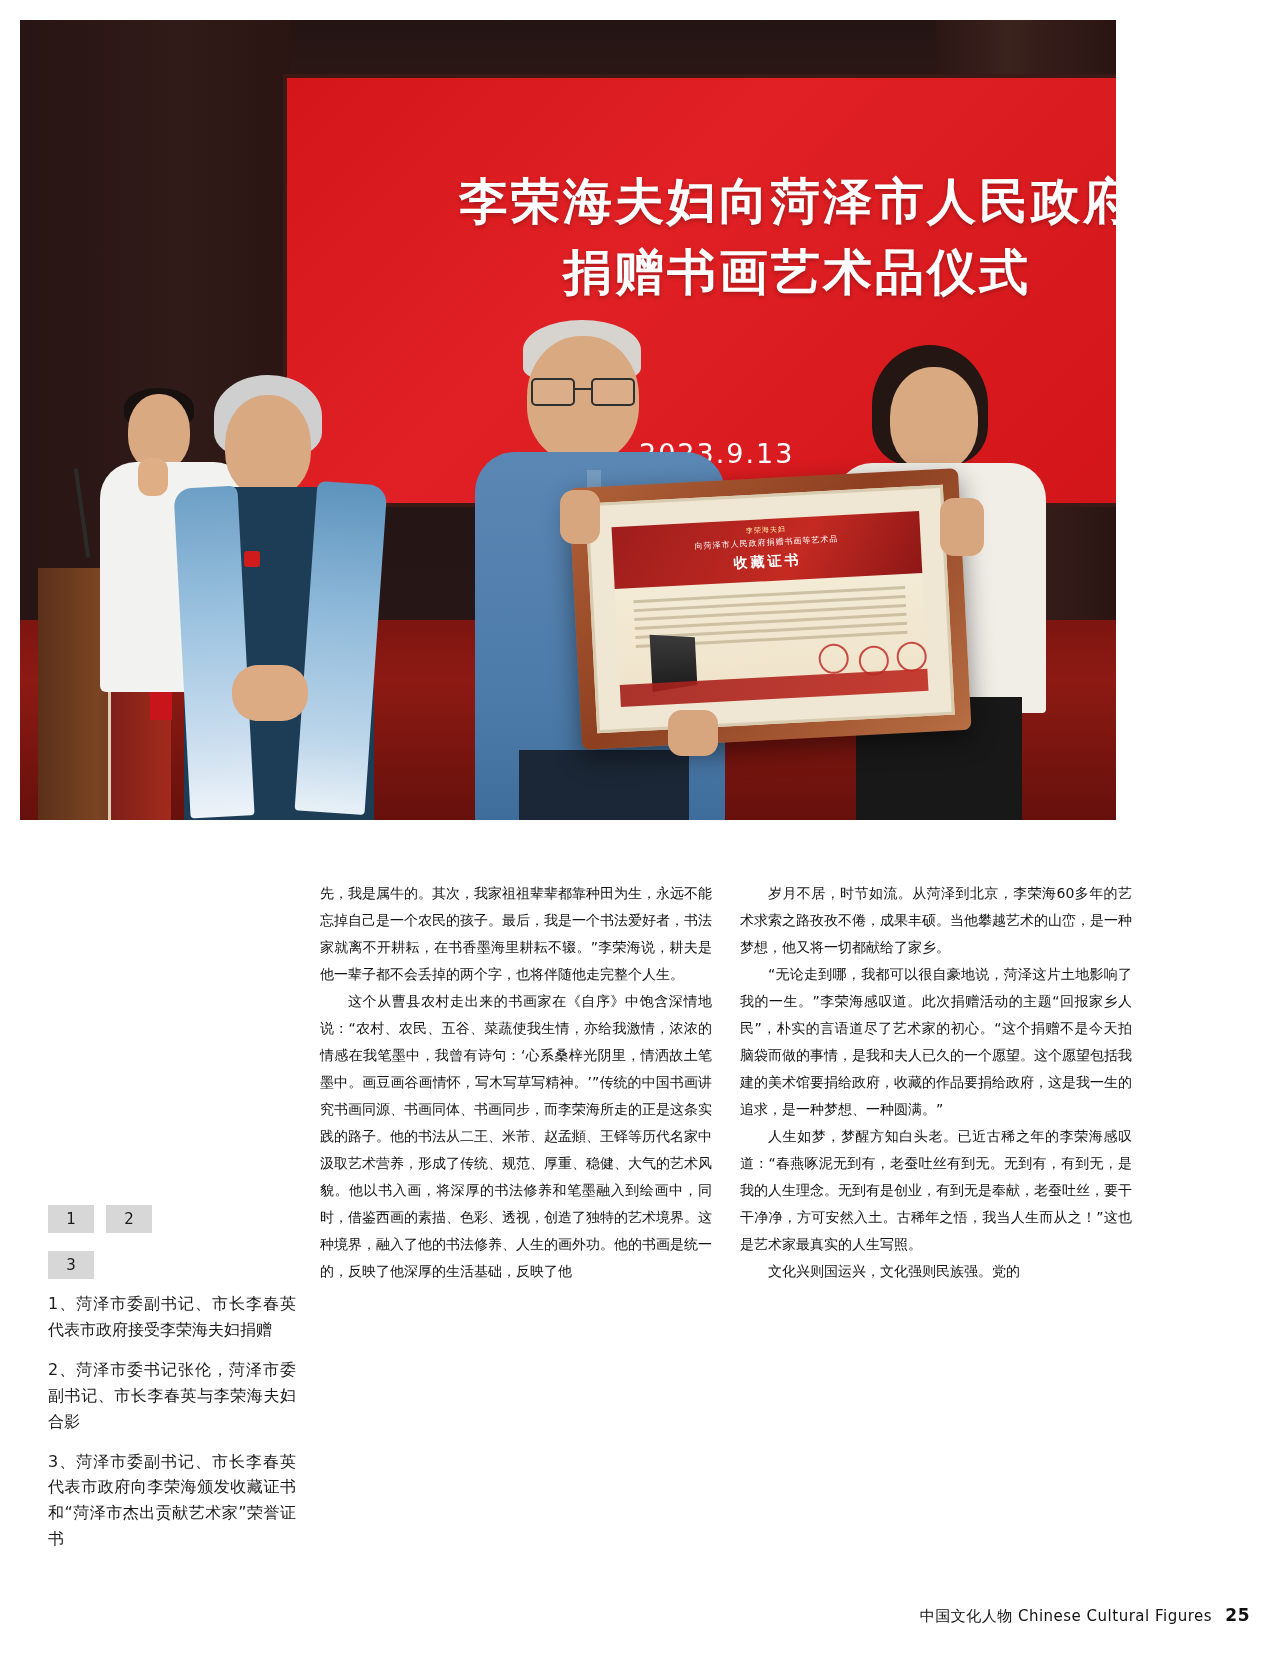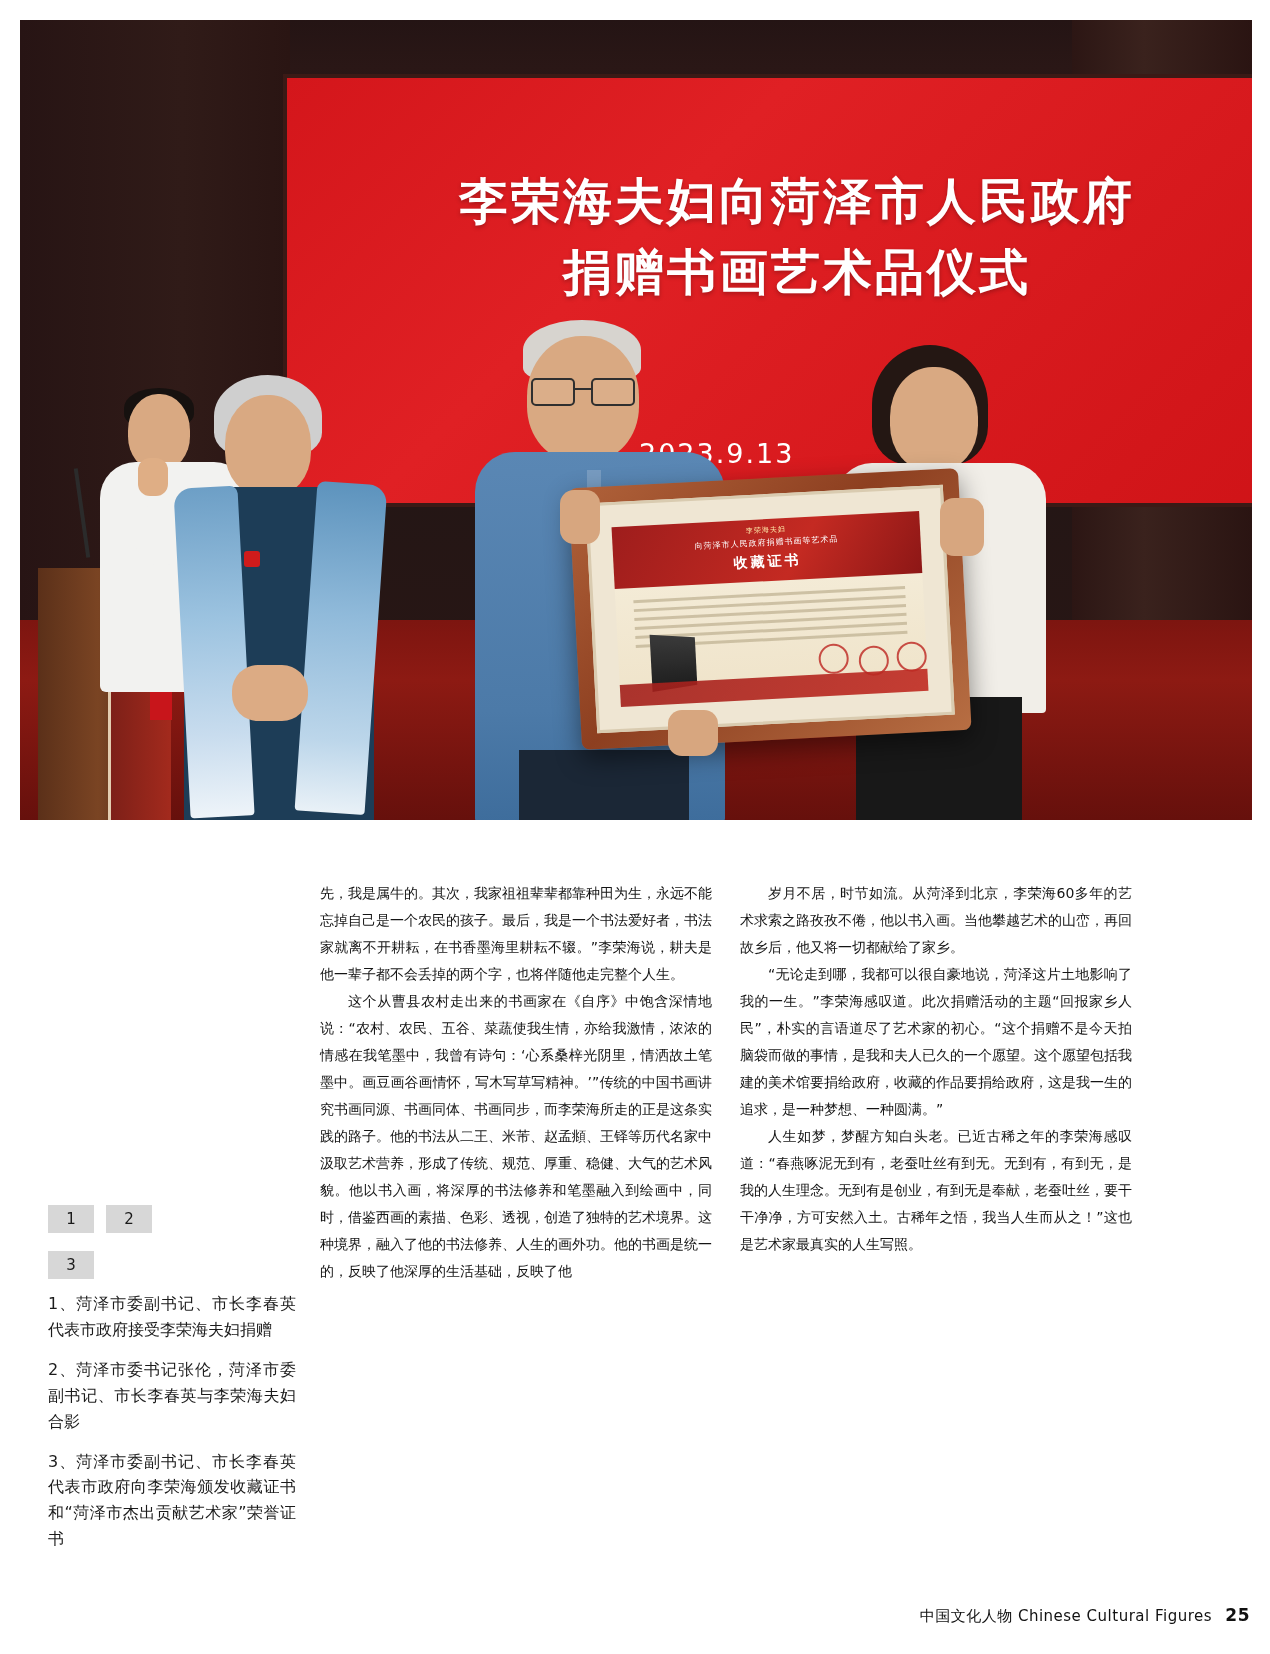--- a/index.html
+++ b/index.html
@@ -13,21 +13,21 @@
     position: relative;
     font-family: "Liberation Sans", sans-serif;
     overflow: hidden;
   }
 
   
   .photo-wrap {
     position: absolute;
     left: 20px;
     top: 20px;
-    width: 1232px;
+    width: 1096px;
     height: 800px;
     overflow: hidden;
     background: #1a0d0d;
   }
   .stage-bg {
     position: absolute;
     inset: 0;
     background:
       linear-gradient(to bottom, #241414 0%, #2a1716 6%, #1d1110 12%, #241615 60%, #2b1614 100%);
   }
@@ -416,22 +416,23 @@
   <div class="caption">2、菏泽市委书记张伦，菏泽市委副书记、市长李春英与李荣海夫妇合影</div>
   <div class="caption">3、菏泽市委副书记、市长李春英代表市政府向李荣海颁发收藏证书和“菏泽市杰出贡献艺术家”荣誉证书</div>
 </div>
 
 <div class="col col-mid">
   <p class="noindent">先，我是属牛的。其次，我家祖祖辈辈都靠种田为生，永远不能忘掉自己是一个农民的孩子。最后，我是一个书法爱好者，书法家就离不开耕耘，在书香墨海里耕耘不辍。”李荣海说，耕夫是他一辈子都不会丢掉的两个字，也将伴随他走完整个人生。</p>
   <p>这个从曹县农村走出来的书画家在《自序》中饱含深情地说：“农村、农民、五谷、菜蔬使我生情，亦给我激情，浓浓的情感在我笔墨中，我曾有诗句：‘心系桑梓光阴里，情洒故土笔墨中。画豆画谷画情怀，写木写草写精神。’”传统的中国书画讲究书画同源、书画同体、书画同步，而李荣海所走的正是这条实践的路子。他的书法从二王、米芾、赵孟頫、王铎等历代名家中汲取艺术营养，形成了传统、规范、厚重、稳健、大气的艺术风貌。他以书入画，将深厚的书法修养和笔墨融入到绘画中，同时，借鉴西画的素描、色彩、透视，创造了独特的艺术境界。这种境界，融入了他的书法修养、人生的画外功。他的书画是统一的，反映了他深厚的生活基础，反映了他</p>
 </div>
 
 <div class="col col-right">
-  <p>岁月不居，时节如流。从菏泽到北京，李荣海60多年的艺术求索之路孜孜不倦，他以书入画。当他攀越艺术的山峦，再回故乡后，他又将一切都献给了家乡。</p>
+  <p>岁月不居，时节如流。从菏泽到北京，李荣海60多年的艺术求索之路孜孜不倦，成果丰硕。当他攀越艺术的山峦，是一种梦想，他又将一切都献给了家乡。</p>
   <p>“无论走到哪，我都可以很自豪地说，菏泽这片土地影响了我的一生。”李荣海感叹道。此次捐赠活动的主题“回报家乡人民”，朴实的言语道尽了艺术家的初心。“这个捐赠不是今天拍脑袋而做的事情，是我和夫人已久的一个愿望。这个愿望包括我建的美术馆要捐给政府，收藏的作品要捐给政府，这是我一生的追求，是一种梦想、一种圆满。”</p>
   <p>人生如梦，梦醒方知白头老。已近古稀之年的李荣海感叹道：“春燕啄泥无到有，老蚕吐丝有到无。无到有，有到无，是我的人生理念。无到有是创业，有到无是奉献，老蚕吐丝，要干干净净，方可安然入土。古稀年之悟，我当人生而从之！”这也是艺术家最真实的人生写照。</p>
+  <p>文化兴则国运兴，文化强则民族强。党的</p>
 </div>
 
 <div class="footer">
   <span>中国文化人物</span>
   <span>Chinese Cultural Figures</span>
   <span class="pg">25</span>
 </div>
 
 </body></html>

